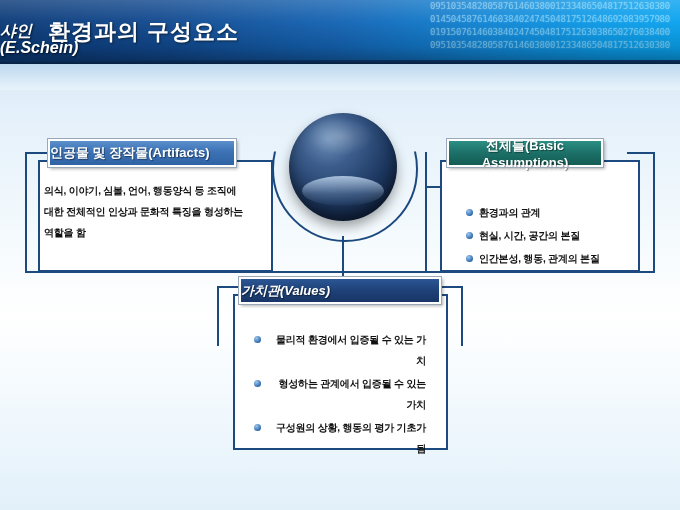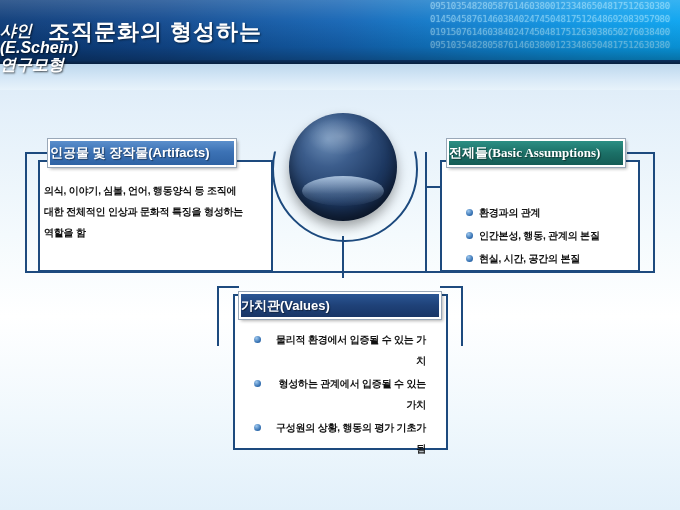--- a/index.html
+++ b/index.html
@@ -194,21 +194,21 @@
 <div id="slide">
 
   <div id="header">
     <div id="digit-pattern">
       <div class="drow">0951035482805876146038001233486504817512630380</div>
       <div class="drow">0145045876146038402474504817512648692083957980</div>
       <div class="drow">0191507614603840247450481751263038650276038400</div>
       <div class="drow">0951035482805876146038001233486504817512630380</div>
     </div>
     <div class="sheen"></div>
-    <div id="header-title">조직문화의 형성하는</div>
+    <div id="header-title">환경과의 구성요소</div>
   </div>
   <div id="header-underline"></div>
   <div id="header-fade"></div>
 
   <div class="ring" style="left:272px; top:96px; width:142px; height:142px; clip-path: polygon(0% 38%, 100% 38%, 100% 100%, 0% 100%);"></div>
 
   <div class="line-v" style="left:342px; top:236px; height:42px;"></div>
 
   <div class="line-h" style="left:25px; top:271px; width:630px;"></div>
 
@@ -225,43 +225,42 @@
   <div class="line-h" style="left:217px; top:286px; width:22px;"></div>
   <div class="line-v" style="left:461px; top:286px; height:60px;"></div>
   <div class="line-h" style="left:440px; top:286px; width:23px;"></div>
 
   <div id="sphere">
     <div class="toplight"></div>
     <div class="gloss"></div>
   </div>
   <div id="sphere-label">
     <div>샤인(E.Schein)</div>
-    <div>연구모형</div>
   </div>
 
   <div class="panel" style="left:38px; top:160px; width:235px; height:112px;"></div>
   <div class="panel-head head-blue" style="left:48px; top:139px; width:188px; height:28px;">
     <span>인공물 및 장작물(Artifacts)</span>
   </div>
   <div class="body-text" style="left:44px; top:180px; width:200px;">의식, 이야기, 심볼, 언어, 행동양식 등 조직에 대한 전체적인 인상과 문화적 특징을 형성하는 역할을 함</div>
 
   <div class="panel" style="left:440px; top:160px; width:200px; height:112px;"></div>
-  <div class="panel-head head-teal" style="left:447px; top:139px; width:178px; height:28px;font-family:Liberation Serif, serif;">
+  <div class="panel-head head-teal" style="left:447px; top:139px; width:156px; height:28px;">
     <span>전제들(Basic Assumptions)</span>
   </div>
   <div class="body-text" style="left:450px; top:186px; width:186px;">
     <ul class="bullets">
       <li><span class="dot"></span><span>환경과의 관계</span></li>
+      <li><span class="dot"></span><span>현실, 시간, 공간의 본질</span></li>
       <li><span class="dot"></span><span>인간본성, 행동, 관계의 본질</span></li>
-      <li><span class="dot"></span><span>현실, 시간, 공간의 본질</span></li>
     </ul>
   </div>
 
   <div class="panel" style="left:233px; top:294px; width:215px; height:156px;"></div>
-  <div class="panel-head head-navy" style="left:239px; top:292px; width:202px; height:27px;">
+  <div class="panel-head head-navy" style="left:239px; top:277px; width:202px; height:27px;font-style:italic;">
     <span>가치관(Values)</span>
   </div>
   <div class="body-text" style="left:238px; top:313px; width:204px;text-align:right;">
     <ul class="bullets">
       <li><span class="dot"></span><span>물리적 환경에서 입증될 수 있는 가치</span></li>
       <li><span class="dot"></span><span>형성하는 관계에서 입증될 수 있는 가치</span></li>
       <li><span class="dot"></span><span>구성원의 상황, 행동의 평가 기초가 됨</span></li>
     </ul>
   </div>
 

